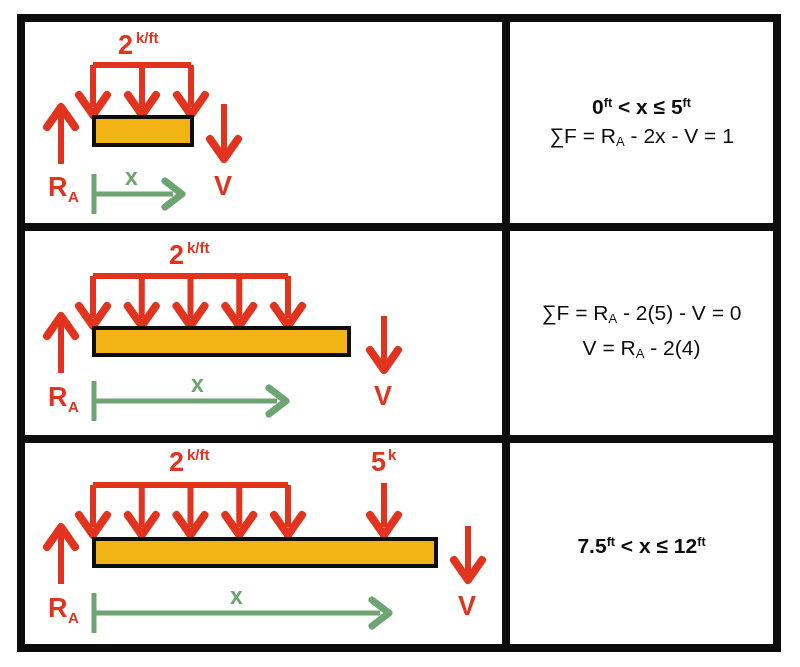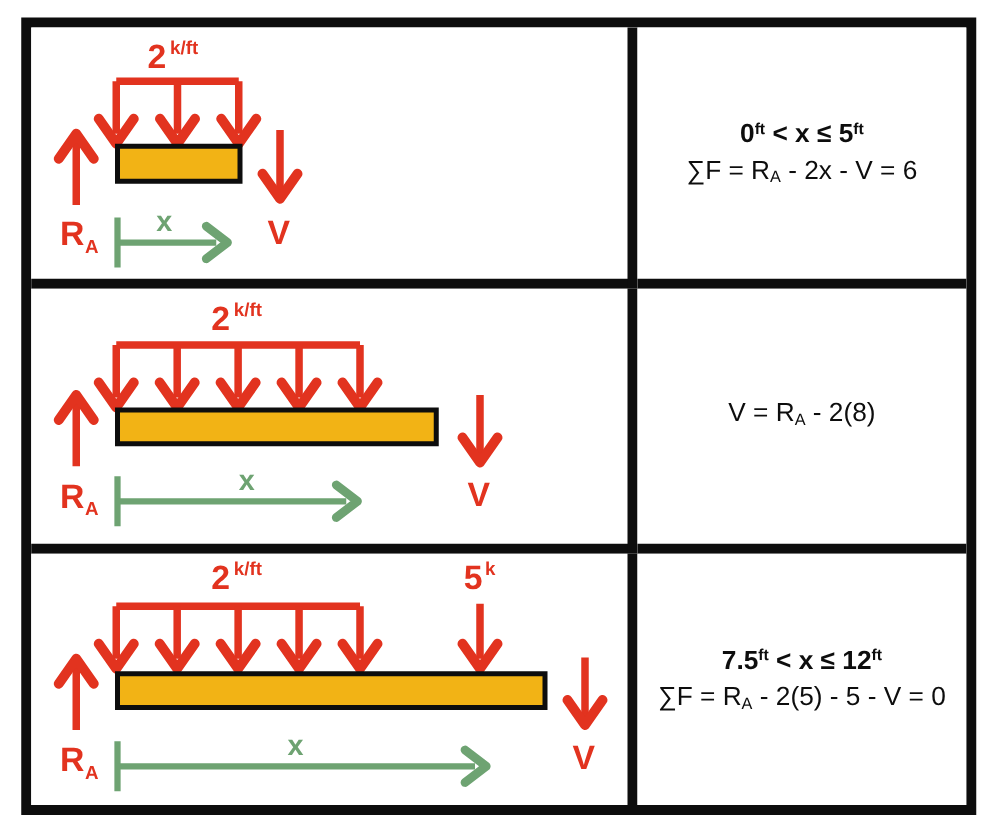--- a/index.html
+++ b/index.html
@@ -92,21 +92,21 @@
           <line class="green-stroke w5" x1="69" y1="172" x2="148" y2="172"></line>
           <polyline class="green-stroke w7" points="140,159 157,172 140,185"></polyline>
           <text class="t-green f22" x="100" y="163">x</text>
         </g>
       </svg>
     </div>
 
     <div class="cell bb">
       <div class="eqs-wrap">
         <div class="range"><span>0</span><sup>ft</sup><span> &lt; x ≤ </span><span>5</span><sup>ft</sup></div>
-        <div class="eq"><span>∑F = R</span><sub>A</sub><span> - 2x - V = 6</span></div>
+        <div class="eq"><span>∑F = R</span><sub>A</sub><span> - 2x - V = 1</span></div>
       </div>
     </div>
 
     <div class="cell left bb">
       <svg class="fbd" viewBox="0 0 477 204" preserveAspectRatio="none">
         <g>
           <text class="t-red f27" x="144" y="33">2</text>
           <text class="t-red f15" x="162" y="22">k/ft</text>
         </g>
         <g>
@@ -140,21 +140,22 @@
           <line class="green-stroke w5" x1="69" y1="150" x2="69" y2="190"></line>
           <line class="green-stroke w5" x1="69" y1="170" x2="252" y2="170"></line>
           <polyline class="green-stroke w7" points="244,157 261,170 244,183"></polyline>
           <text class="t-green f22" x="166" y="161">x</text>
         </g>
       </svg>
     </div>
 
     <div class="cell bb">
       <div class="eqs-wrap">
-        <div class="eq"><span>V = R</span><sub>A</sub><span> - 2(8)</span></div>
+        <div class="eq"><span>∑F = R</span><sub>A</sub><span> - 2(5) - V = 0</span></div>
+        <div class="eq"><span>V = R</span><sub>A</sub><span> - 2(4)</span></div>
       </div>
     </div>
 
     <div class="cell left">
       <svg class="fbd" viewBox="0 0 477 201" preserveAspectRatio="none">
         <g>
           <text class="t-red f27" x="144" y="28">2</text>
           <text class="t-red f15" x="162" y="17">k/ft</text>
         </g>
         <g>
@@ -197,18 +198,17 @@
           <line class="green-stroke w5" x1="69" y1="170" x2="355" y2="170"></line>
           <polyline class="green-stroke w7" points="347,157 364,170 347,183"></polyline>
           <text class="t-green f22" x="205" y="161">x</text>
         </g>
       </svg>
     </div>
 
     <div class="cell">
       <div class="eqs-wrap">
         <div class="range"><span>7.5</span><sup>ft</sup><span> &lt; x ≤ </span><span>12</span><sup>ft</sup></div>
-        <div class="eq"><span>∑F = R</span><sub>A</sub><span> - 2(5) - 5 - V = 0</span></div>
       </div>
     </div>
 
   </div>
 </div>
 
 </body></html>

